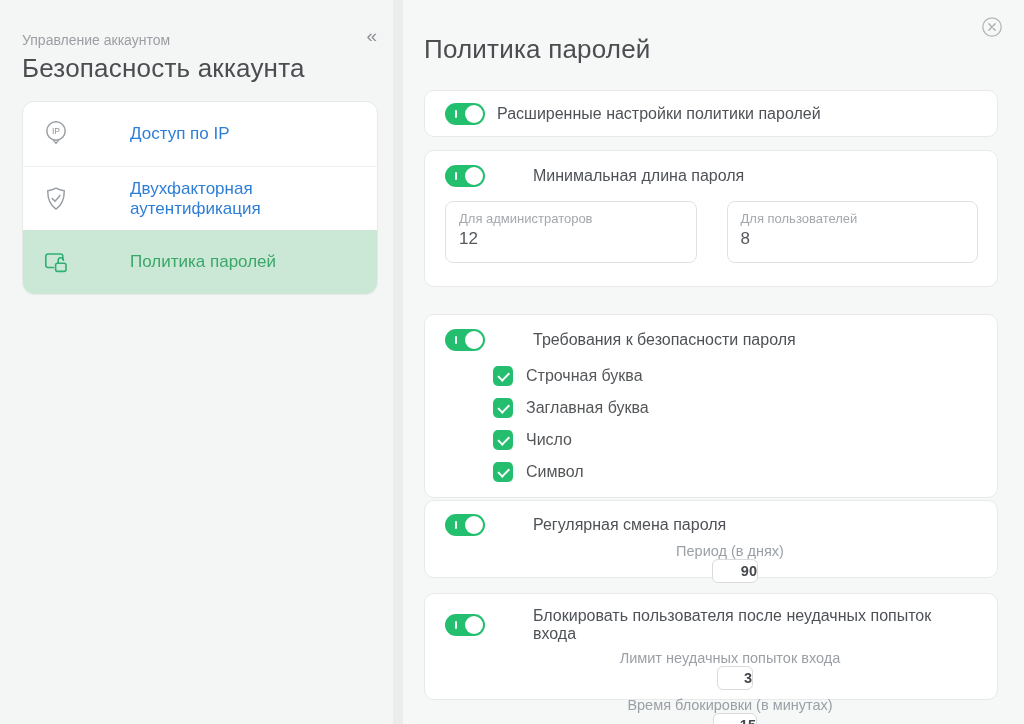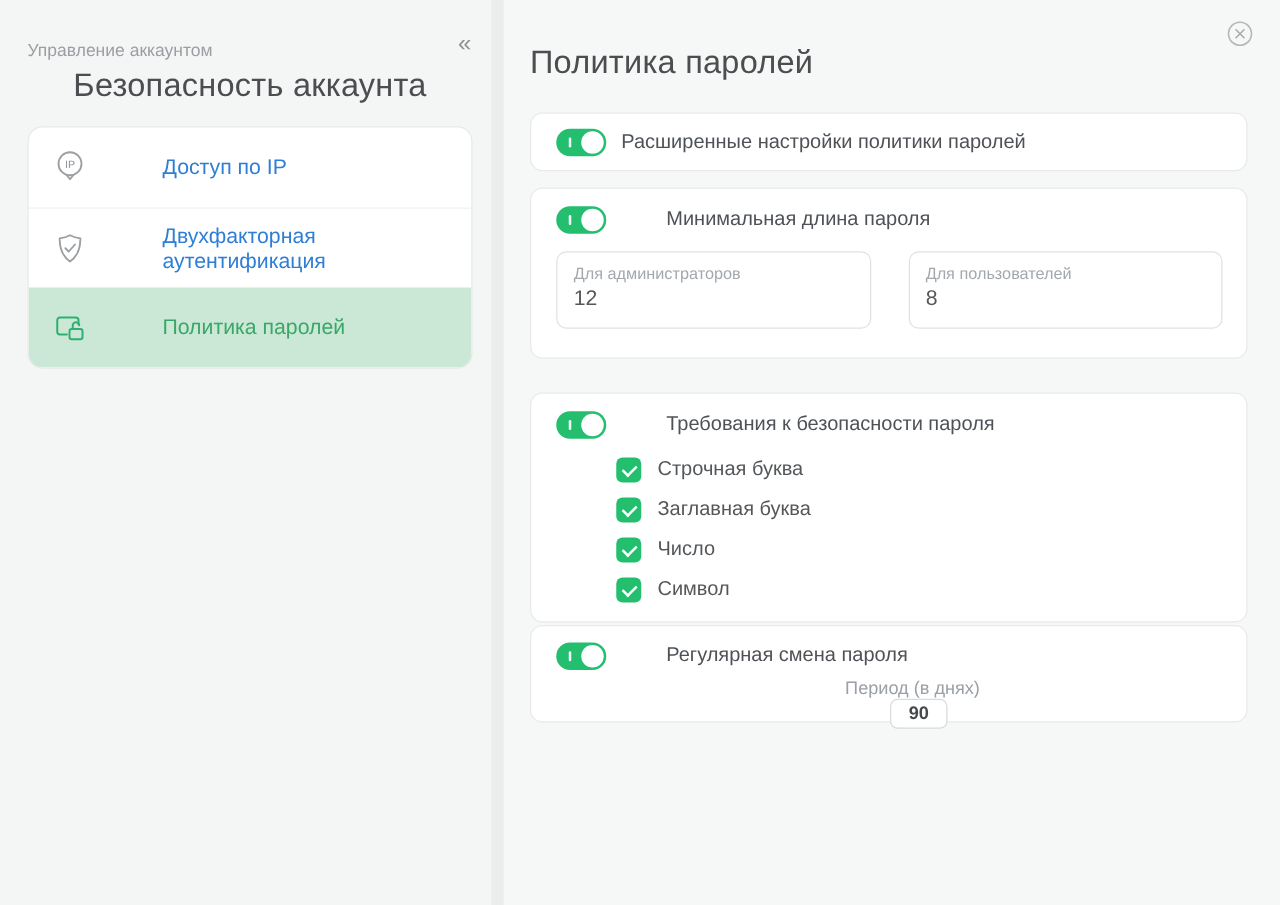--- a/index.html
+++ b/index.html
@@ -6,21 +6,21 @@
   html,body { width:1024px; height:724px; }
   body {
     font-family:"Liberation Sans","DejaVu Sans",sans-serif;
     background:#f5f6f6; color:#4b4d50; overflow:hidden;
   }
   .app { display:flex; width:1024px; height:724px; }
 
   
   .sidebar { width:393px; background:#f4f5f5; position:relative; padding:14px 15px 0 22px; }
   .eyebrow { font-size:14px; color:#9b9fa3; margin-top:18px; }
-  .sidebar-title { font-size:26px; font-weight:400; color:#4b4d50; margin-top:5px; letter-spacing:.2px;text-align:center; }
+  .sidebar-title { font-size:26px; font-weight:400; color:#4b4d50; margin-top:5px; letter-spacing:.2px; }
   .collapse { position:absolute; right:16px; top:26px; font-size:19px; color:#8c9094; cursor:pointer; line-height:1; }
 
   .nav-card { margin-top:17px; background:#fff; border:1px solid #e7e9e9; border-radius:12px; overflow:hidden; }
   .nav-item { display:flex; align-items:center; height:64px; padding:0 18px; cursor:pointer;gap:44px; }
   .nav-item + .nav-item { border-top:1px solid #f0f1f1; }
   .nav-item .nav-icon { width:30px; height:30px; margin-right:15px; flex:0 0 auto; }
   .nav-item .nav-label { font-size:17px; color:#2e7ed5; }
   .nav-item.selected { background:#cbe8d6; border-top:none; }
   .nav-item.selected .nav-label { color:#3aa768; }
 
@@ -51,21 +51,21 @@
   .field-box input { border:none; outline:none; width:100%; font-family:inherit; font-size:17px; color:#55585b; margin-top:3px; background:transparent; }
 
   .checks { margin:13px 0 0 48px; }
   .check-row { display:flex; align-items:center; height:24px; margin-bottom:8px; }
   .checkbox { position:relative; width:20px; height:20px; border-radius:5px; background:#23bf6f; flex:0 0 auto; cursor:pointer; }
   .checkbox::after { content:""; position:absolute; left:5px; top:5.5px; width:9px; height:4.5px; border-left:2px solid #fff; border-bottom:2px solid #fff; transform:rotate(-45deg); }
   .check-label { margin-left:13px; font-size:16px; color:#54575a; }
 
   .sub-row { display:flex; align-items:center; margin:7px 0 0 48px;flex-direction:column; }
   .sub-label { font-size:14.5px; color:#9aa0a6; margin-right:10px; }
-  .mini-input { height:24px; border:1px solid #d8dadb; border-radius:6px; text-align:center; font-family:inherit; font-size:14.5px; font-weight:bold; color:#45484c; outline:none; background:#fff; }
+  .mini-input { height:24px; border:1px solid #d8dadb; border-radius:6px; text-align:right; font-family:inherit; font-size:14.5px; font-weight:bold; color:#45484c; outline:none; background:#fff; }
   .w44 { width:46px; } .w34 { width:36px; } .w42 { width:44px; }
 
   svg { display:block; }
 </style>
 </head>
 <body>
 
 <div class="app">
 
   <aside class="sidebar">
@@ -176,14 +176,30 @@
             <span class="knob"></span>
           </span>
         <span class="toggle-label">Регулярная смена пароля</span>
       </div>
       <div class="sub-row">
         <span class="sub-label">Период (в днях)</span>
         <input type="text" class="mini-input w44" value="90" style="">
       </div>
     </section>
 
+    <section class="card" id="card-lockout">
+      <div class="toggle-row">
+        <span class="toggle">
+            <span class="knob"></span>
+          </span>
+        <span class="toggle-label">Блокировать пользователя после неудачных попыток входа</span>
+      </div>
+      <div class="sub-row">
+        <span class="sub-label">Лимит неудачных попыток входа</span>
+        <input type="text" class="mini-input w34" value="3" style="">
+      </div>
+      <div class="sub-row">
+        <span class="sub-label">Время блокировки (в минутах)</span>
+        <input type="text" class="mini-input w42" value="15" style="">
+      </div>
+    </section>
   </main>
 </div>
 
 </body></html>

